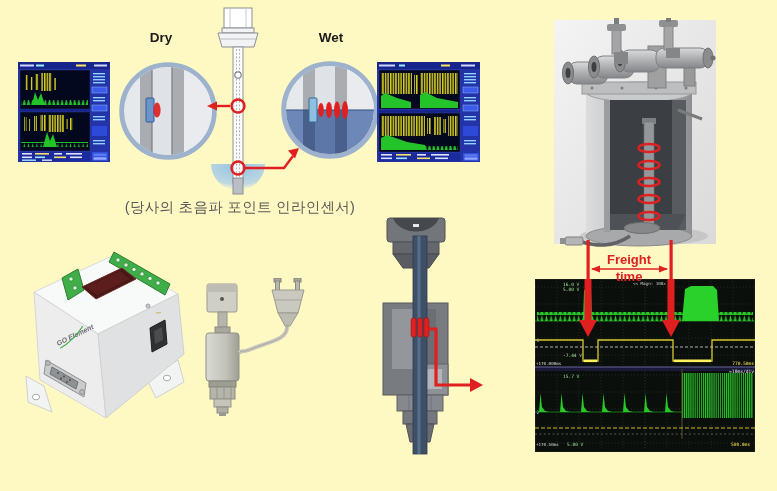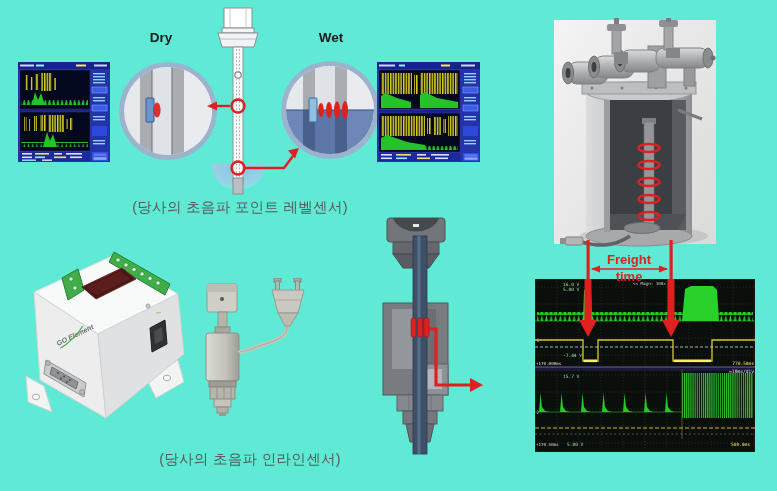--- a/index.html
+++ b/index.html
@@ -2,21 +2,21 @@
 <html style="--accent_red: #e02020; --caption_gray: #5a5a5a; --label_dark: #1c1c1c; --scope_bg: #2433a8; --scope_panel: #04081f; --trace_yellow: #d6ce20; --trace_green: #25c32a; --dark_scope_bg: #0b0f0b; --grid_green: #3a443a; --ring_blue: #9db2cd; --liquid_blue: #6d87b8;"><head>
 <meta charset="utf-8">
 <style>
   :root{
     --accent_red:#e02020; --caption_gray:#5a5a5a; --label_dark:#1c1c1c;
     --scope_bg:#2433a8; --scope_panel:#04081f; --trace_yellow:#d6ce20;
     --trace_green:#25c32a; --dark_scope_bg:#0b0f0b; --grid_green:#3a443a;
     --ring_blue:#9db2cd; --liquid_blue:#6d87b8;
   }
   html,body{margin:0;padding:0;background:#fff;}
-  .canvas{position:relative;width:777px;height:491px;background:#5eead4;overflow:hidden;
+  .canvas{position:relative;width:777px;height:491px;background:#fef9c3;overflow:hidden;
           font-family:"Liberation Sans","DejaVu Sans",sans-serif;}
   .abs{position:absolute;}
   .caption{position:absolute;text-align:center;font-size:14.5px;color:var(--caption_gray,#5a5a5a);
            letter-spacing:.3px;white-space:nowrap;}
   .probe-label{position:absolute;width:60px;text-align:center;font-size:13.5px;font-weight:700;
                color:var(--label_dark,#1c1c1c);}
   svg{display:block;}
   .st{font-family:"DejaVu Sans Mono","Liberation Mono",monospace;}
   .ft{font-family:"Liberation Sans","DejaVu Sans",sans-serif;font-weight:700;}
   .tg{fill:var(--trace_green,#25c32a);}
@@ -263,21 +263,21 @@
       <line x1="80" y1="104" x2="65" y2="104" class="reds" stroke-width="2.4"></line>
       <polygon points="57,104 67,99.5 67,108.5" class="redf"></polygon>
     </g>
     <circle cx="88" cy="166" r="6.5" fill="none" class="reds" stroke-width="2.4"></circle>
     <g>
       <path d="M95,166 L134,166 L143,154" fill="none" class="reds" stroke-width="2.4"></path>
       <polygon points="149,146 138,148.5 145,156.5" class="redf"></polygon>
     </g>
   </svg>
 
-  <div class="caption" style="left:110px;top:198px;width:260px">(당사의 초음파 포인트 레벨센서)</div>
+  <div class="caption" style="left:110px;top:198px;width:260px">(당사의 초음파 포인트 인라인센서)</div>
 
   <svg class="abs" style="left:18px;top:248px" width="170" height="180" viewBox="0 0 170 180">
     <g>
       <polygon points="8,128 26,138 34,164 10,154" fill="#f2f3f3" stroke="#cfd0d1"></polygon>
       <ellipse cx="18" cy="149" rx="3.6" ry="2.8" fill="#ffffff" stroke="#a8a9aa"></ellipse>
     </g>
     <g>
       <polygon points="128,130 160,112 166,134 138,150" fill="#f2f3f3" stroke="#cfd0d1"></polygon>
       <ellipse cx="149" cy="130" rx="3.6" ry="2.8" fill="#ffffff" stroke="#a8a9aa"></ellipse>
     </g>
@@ -350,21 +350,20 @@
       <rect x="74" y="0" width="7" height="4" fill="#a8a89f" stroke="#84847b"></rect>
       <rect x="75.5" y="3" width="4" height="10" fill="#b8b8af" stroke="#8b8b82"></rect>
       <rect x="94" y="0" width="7" height="4" fill="#a8a89f" stroke="#84847b"></rect>
       <rect x="95.5" y="3" width="4" height="10" fill="#b8b8af" stroke="#8b8b82"></rect>
       <polygon points="72,12 104,12 98,35 78,35" fill="#c9c9c0" stroke="#9a9a91"></polygon>
       <line x1="75" y1="22" x2="101" y2="22" stroke="#a5a59c"></line>
       <polygon points="78,35 98,35 90,48 85,48" fill="#bcbcb3" stroke="#9a9a91"></polygon>
     </g>
   </svg>
 
-  <div class="caption" style="left:120px;top:450px;width:260px">(당사의 초음파 인라인센서)</div>
 
   <svg class="abs" style="left:380px;top:214px" width="105" height="245" viewBox="0 0 105 245">
     <g>
       <rect x="7" y="4" width="58" height="24" rx="3" fill="#72767b" stroke="#4f5357"></rect>
       <path d="M13,4 C20,22 52,22 59,4 Z" fill="#45494d"></path>
       <rect x="33" y="10" width="6" height="3" fill="#e8e8e8"></rect>
       <rect x="13" y="28" width="46" height="12" fill="#64686c" stroke="#4f5357"></rect>
       <polygon points="13,40 59,40 49,54 23,54" fill="#595d61" stroke="#474b4f"></polygon>
     </g>
     <g>

